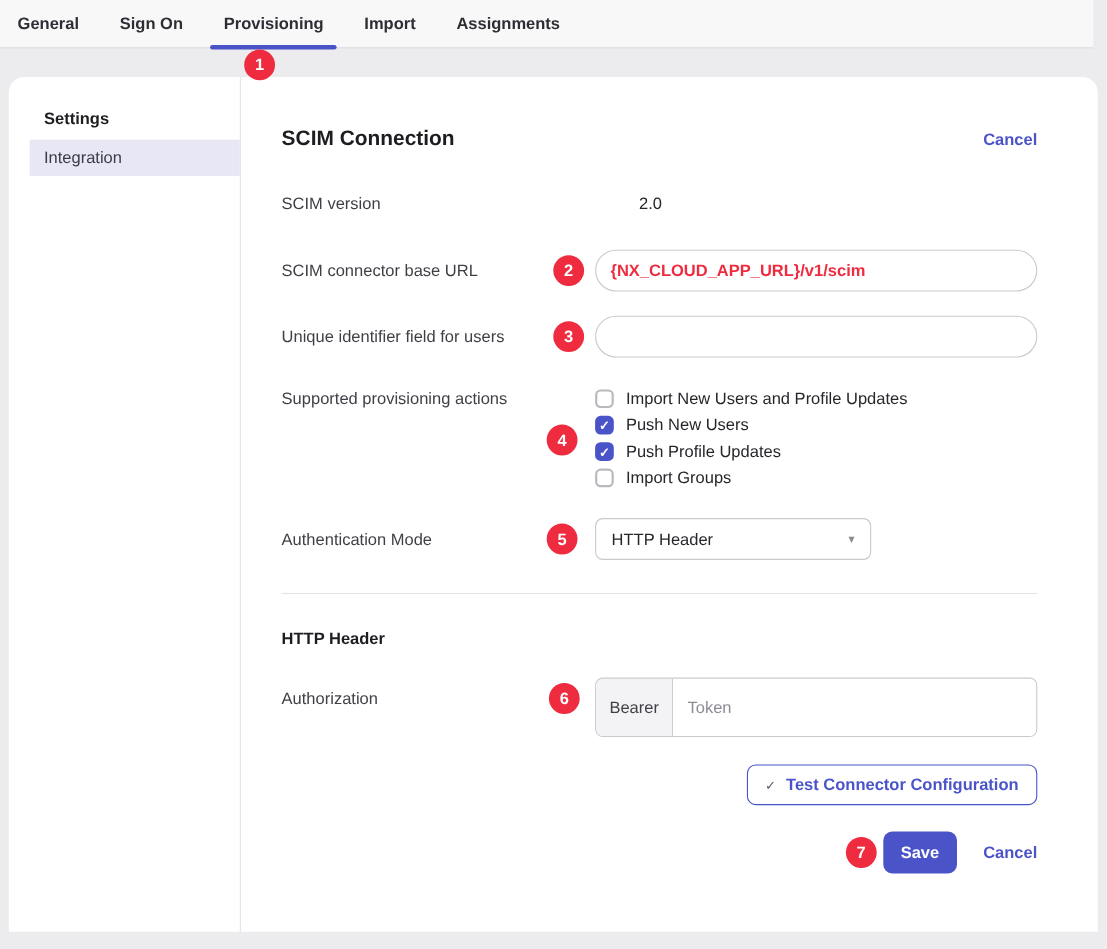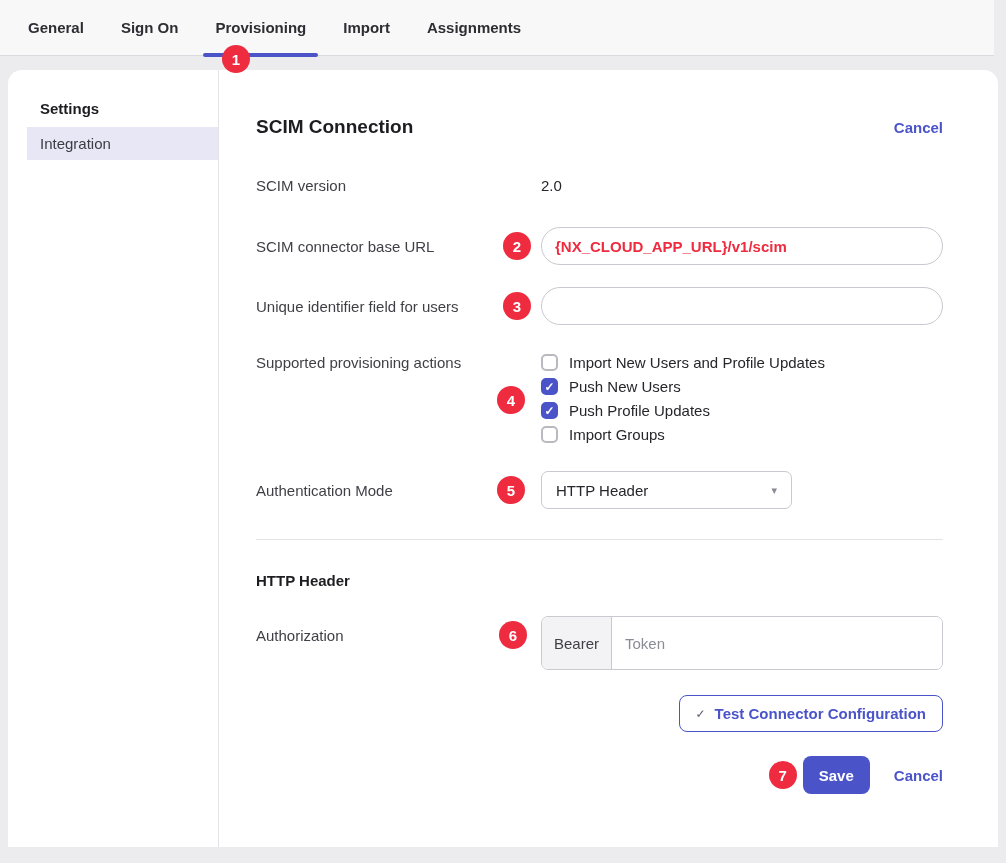--- a/index.html
+++ b/index.html
@@ -7,25 +7,25 @@
     width: 1006px; height: 863px;
     font-family: "Liberation Sans", sans-serif;
     background: #ececee;
     position: relative;
     overflow: hidden;
     color: #1d1d21;
   }
 
   
   .tabbar {
-    position: absolute; top: 0; left: 0; right: 12px; height: 56px;
+    position: absolute; top: 0; left: 0; right: 12px; height: 44px;
     background: #f8f8f9;
     border-bottom: 1px solid #d9d9de;
     display: flex; align-items: stretch;
-    padding-left: 16px; gap: 13px;
+    padding-left: 4px; gap: 13px;
     z-index: 2;
   }
   .tab {
     display: flex; align-items: center;
     padding: 0 12px;
     font-size: 15px; font-weight: bold; color: #2d2d33;
     position: relative; cursor: pointer; white-space: nowrap;
   }
   .tab.active::after {
     content: ""; position: absolute; left: 0; right: 0; bottom: -2px;
@@ -86,21 +86,21 @@
   }
 
   .form-row { display: flex; align-items: flex-start; position: relative; }
   .form-label {
     width: 285px; flex-shrink: 0;
     font-size: 15px; color: #3f3f46; line-height: 20px;
   }
   .control { flex: 1; min-width: 0; }
   .with-input .form-label { padding-top: 10px; }
 
-  .row-version   { margin-top: 38px; }
+  .row-version   { margin-top: 38px; gap: 40px; }
   .row-baseurl   { margin-top: 31px; }
   .row-uniqueid  { margin-top: 22px; }
   .row-actions   { margin-top: 28px; }
   .row-authmode  { margin-top: 28px; }
   .divider       { margin-top: 30px; border-top: 1px solid #e4e4e8; }
   .section-title { margin-top: 32px; font-size: 15px; font-weight: bold; color: #1d1d21; }
   .row-auth      { margin-top: 27px; }
   .row-test      { margin-top: 25px; display: flex; justify-content: flex-end; }
   .row-footer    { margin-top: 24px; display: flex; justify-content: flex-end; align-items: center; }
 

